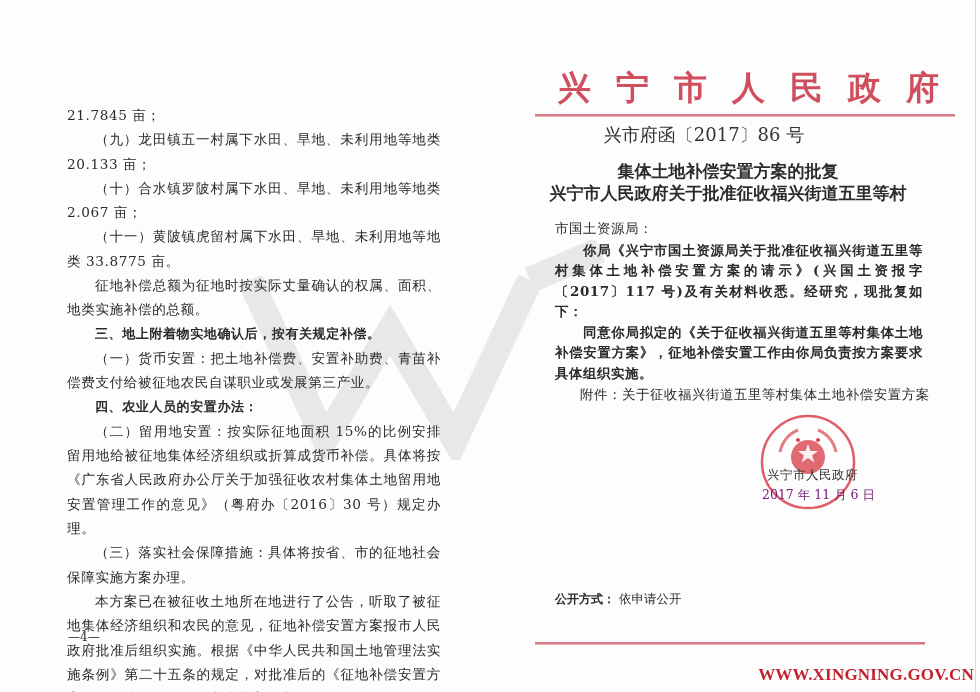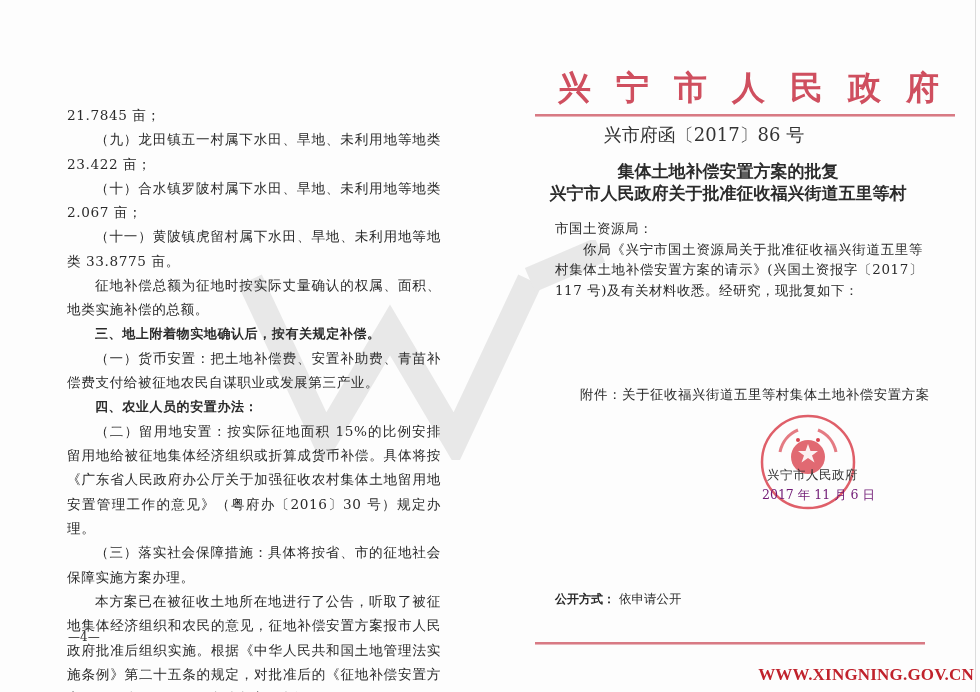--- a/index.html
+++ b/index.html
@@ -22,41 +22,41 @@
   .page-num { position: absolute; left: 68px; top: 630px; font-size: 12px; color: #333; }
 
   
   .right-page { position: absolute; left: 490px; top: 0; width: 490px; height: 692px; }
   .gov-header { position: absolute; left: 68px; top: 66px; width: 330px; font-size: 33px; font-weight: bold; color: #cf4f5f; letter-spacing: 25px; white-space: nowrap; }
   .red-line-top { position: absolute; left: 45px; top: 114px; width: 420px; height: 2px; background: #d87a84; border-bottom: 1px solid #e9b3b9; }
   .doc-number { position: absolute; left: 0; top: 123px; width: 428px; text-align: center; font-size: 18px; color: #333; }
   .doc-title { position: absolute; left: 38px; top: 160px; width: 400px; text-align: center; font-family: "DejaVu Sans", "Liberation Sans", sans-serif; font-weight: bold; font-size: 17px; line-height: 22px; color: #2b2b2b; }
   .rp-text { position: absolute; left: 555px; top: 219px; width: 368px; font-size: 13.4px; line-height: 20.5px; letter-spacing: 0.6px; }
   .rp-text p { margin: 0; text-align: justify; }
-  .rp-text .ind { text-indent: 28px; }
+  .rp-text .ind { text-indent: 28px; font-weight: bold; }
   .attachment { position: absolute; left: 580px; top: 386px; font-size: 13.4px; letter-spacing: 0.6px; }
   .seal { position: absolute; left: 758px; top: 412px; width: 100px; height: 100px; }
   .sign-org { position: absolute; left: 767px; top: 467px; font-size: 12.5px; letter-spacing: 0.5px; color: #333; }
   .sign-date { position: absolute; left: 762px; top: 487px; font-size: 12.5px; color: #701a75; }
   .disclosure { position: absolute; left: 555px; top: 591px; font-size: 12.5px; }
   .disclosure .lbl { font-family: "DejaVu Sans", "Liberation Sans", sans-serif; font-weight: bold; font-size: 12px; }
   .red-line-bottom { position: absolute; left: 535px; top: 642px; width: 390px; height: 2px; background: #d87a84; border-bottom: 1px solid #eab6bc; }
   .site-url { position: absolute; right: 6px; top: 665px; font-family: "Liberation Serif", "DejaVu Serif", serif; font-weight: bold; font-size: 17px; color: #c0222c; letter-spacing: 0.2px; }
 
   .watermark { position: absolute; left: 230px; top: 240px; width: 390px; height: 220px; opacity: 0.12; pointer-events: none; }
 </style>
 </head>
 <body>
 
 <div class="sheet">
 
   <div class="left-page">
     <div class="lp-text">
       <p>21.7845 亩；</p>
-      <p class="ind">（九）龙田镇五一村属下水田、旱地、未利用地等地类 23.422 亩；</p>
+      <p class="ind">（九）龙田镇五一村属下水田、旱地、未利用地等地类 20.133 亩；</p>
       <p class="ind">（十）合水镇罗陂村属下水田、旱地、未利用地等地类 2.067 亩；</p>
       <p class="ind">（十一）黄陂镇虎留村属下水田、旱地、未利用地等地类 33.8775 亩。</p>
       <p class="ind">征地补偿总额为征地时按实际丈量确认的权属、面积、地类实施补偿的总额。</p>
       <p class="ind bold">三、地上附着物实地确认后，按有关规定补偿。</p>
       <p class="ind">（一）货币安置：把土地补偿费、安置补助费、青苗补偿费支付给被征地农民自谋职业或发展第三产业。</p>
       <p class="ind bold">四、农业人员的安置办法：</p>
       <p class="ind">（二）留用地安置：按实际征地面积 15%的比例安排留用地给被征地集体经济组织或折算成货币补偿。具体将按《广东省人民政府办公厅关于加强征收农村集体土地留用地安置管理工作的意见》（粤府办〔2016〕30 号）规定办理。</p>
       <p class="ind">（三）落实社会保障措施：具体将按省、市的征地社会保障实施方案办理。</p>
       <p class="ind">本方案已在被征收土地所在地进行了公告，听取了被征地集体经济组织和农民的意见，征地补偿安置方案报市人民政府批准后组织实施。根据《中华人民共和国土地管理法实施条例》第二十五条的规定，对批准后的《征地补偿安置方案》有争议不影响征收土地方案的实施。</p>
     </div>
@@ -76,20 +76,21 @@
     <div class="doc-number">兴市府函〔2017〕86 号</div>
     <div class="doc-title">
       <div>集体土地补偿安置方案的批复</div>
       <div>兴宁市人民政府关于批准征收福兴街道五里等村</div>
     </div>
   </div>
 
   <div class="rp-text">
     <p>市国土资源局：</p>
     <p class="ind">你局《兴宁市国土资源局关于批准征收福兴街道五里等村集体土地补偿安置方案的请示》(兴国土资报字〔2017〕117 号)及有关材料收悉。经研究，现批复如下：</p>
+    <p class="ind">同意你局拟定的《关于征收福兴街道五里等村集体土地补偿安置方案》，征地补偿安置工作由你局负责按方案要求具体组织实施。</p>
   </div>
 
   <div class="attachment">附件：关于征收福兴街道五里等村集体土地补偿安置方案</div>
 
   <svg class="seal" viewBox="0 0 100 100">
     <circle cx="50" cy="50" r="46" fill="none" stroke="#d9434f" stroke-width="2.5" opacity="0.85"></circle>
     <circle cx="50" cy="45" r="17" fill="#d9434f" opacity="0.8"></circle>
     <polygon points="50,32 52.5,39 60,39 54,43.5 56.5,50.5 50,46 43.5,50.5 46,43.5 40,39 47.5,39" fill="#fff" opacity="0.9"></polygon>
     <circle cx="40" cy="28" r="2" fill="#d9434f"></circle>
     <circle cx="60" cy="28" r="2" fill="#d9434f"></circle>

